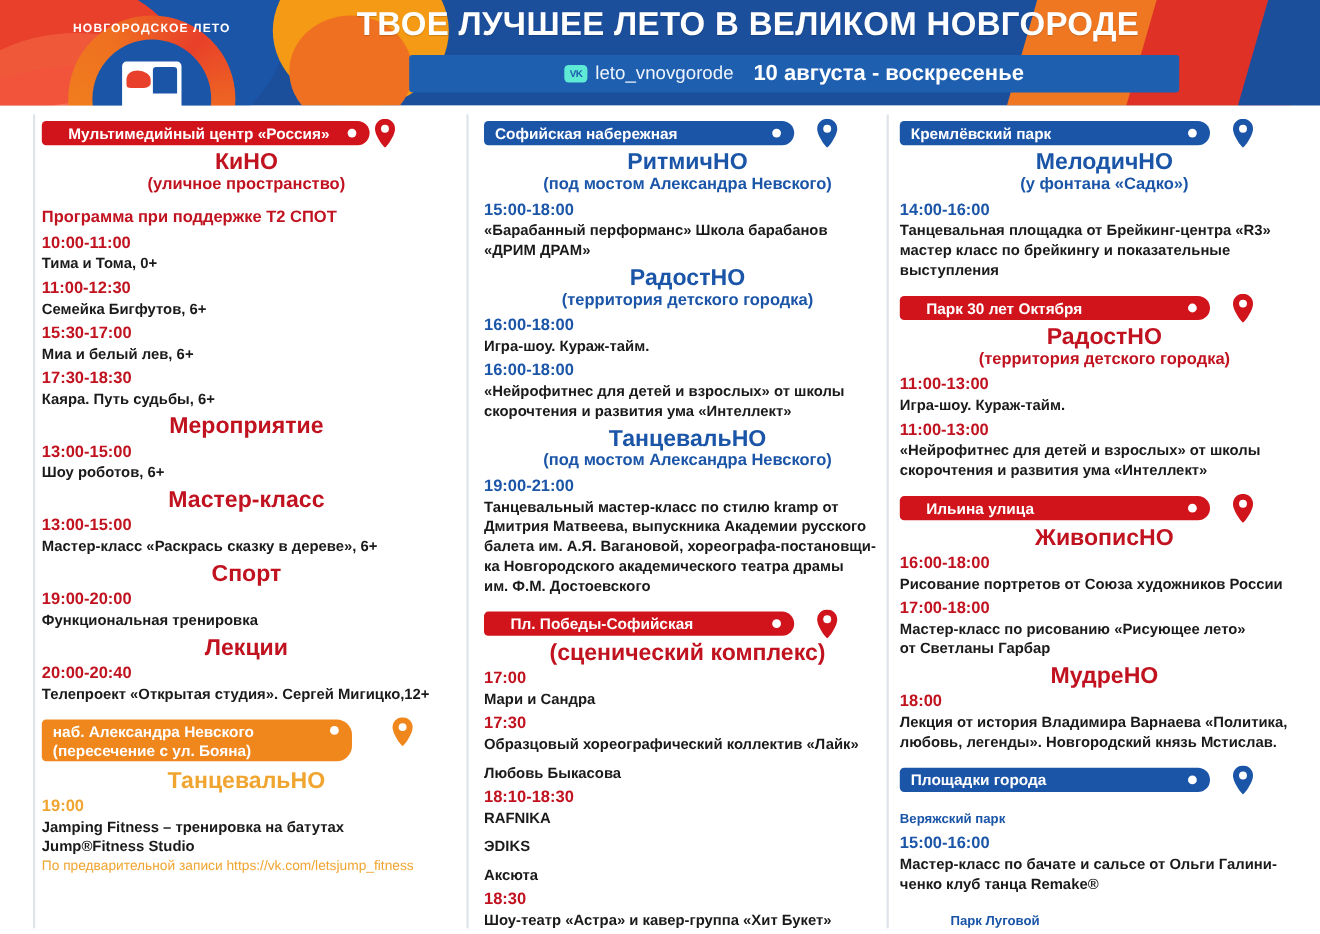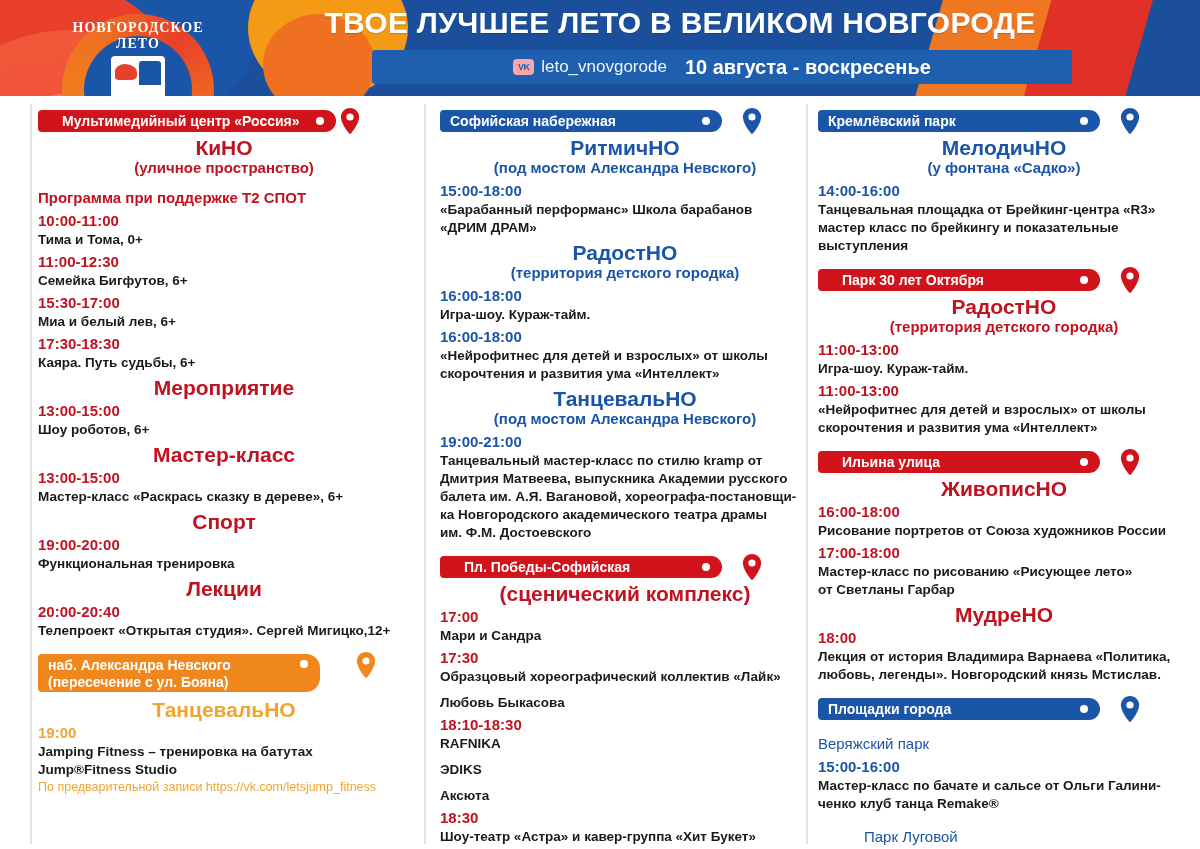--- a/index.html
+++ b/index.html
@@ -33,21 +33,21 @@
     text-shadow: 0 1px 1px rgba(0,0,0,.18);
     padding-left: 160px;
   }
   .hdr-bar {
     position: absolute; left: 372px; top: 50px; width: 700px; height: 34px;
     background: #1e5fb0; border-radius: 3px;
     display:flex; align-items:center; justify-content:center; gap: 18px;
   }
   .vk-chip { display:flex; align-items:center; gap:7px; }
   .vk-icon {
-    width: 21px; height: 16px; background:#fca5a5; border-radius:4px;
+    width: 21px; height: 16px; background:#5eead4; border-radius:4px;
     color:#1e5fb0; font-size: 9px; font-weight:bold;
     display:flex; align-items:center; justify-content:center; letter-spacing:-.5px;
   }
   .vk-name { color:#eef4fc; font-size:17px; }
   .hdr-date { color:#ffffff; font-size:20px; font-weight:bold; }
 
   
   .logo-zone { position:absolute; left:0; top:0; width:300px; height:175px; }
   .logo-bg-red { position:absolute; left:-70px; top:60px; width:290px; height:170px; background:#f2533c; border-radius:50%; opacity:.92; }
   .logo-bg-red2 { position:absolute; left:-30px; top:92px; width:240px; height:130px; background:#f47a60; border-radius:50%; opacity:.85; }
@@ -58,21 +58,21 @@
     display:flex; align-items:center; justify-content:center;
   }
   .logo-inner { width:108px; height:108px; border-radius:50%; background:#1b55a8; display:flex; align-items:center; justify-content:center; }
   .logo-shield { width:54px; height:68px; background:#fff; border-radius:4px 4px 22px 22px; position:relative; overflow:hidden; }
   .shield-bird { position:absolute; left:4px; top:8px; width:22px; height:16px; background:#e8402a; border-radius:50% 60% 30% 20%; }
   .shield-tower { position:absolute; right:4px; top:5px; width:22px; height:24px; background:#1b55a8; border-radius:3px 3px 0 0; }
   .shield-sun { position:absolute; left:8px; bottom:4px; width:38px; height:22px; background:#e8402a; border-radius:50% 50% 0 0 / 100% 100% 0 0; }
   .logo-top-label, .logo-bottom-label {
     position:absolute; width:152px; text-align:center; color:#fff; font-weight:bold;
   }
-  .logo-top-label { left:62px; top:20px; font-size:14px; letter-spacing:1px;font-family:Liberation Serif, serif; }
+  .logo-top-label { left:62px; top:20px; font-size:11px; letter-spacing:1px; }
   .logo-bottom-label { left:62px; top:140px; font-size:7px; letter-spacing:.6px; }
 
   
   .sheet { position:absolute; left:0; top:96px; width:1200px; height:753px; background:#fff; }
   .col { position:absolute; top:0; }
   .col-1 { left: 38px; width: 372px; }
   .col-2 { left: 440px; width: 370px; }
   .col-3 { left: 818px; width: 372px; }
   .vsep { position:absolute; top:8px; width:2px; height:740px; background:#dfe4ea; }
   .vsep-1 { left: 30px; }
@@ -107,21 +107,21 @@
   .prog-head  { font-size:15px; font-weight:bold; margin-top:10px; line-height:20px; }
   .time { font-size:15px; font-weight:bold; line-height:20px; margin-top:3px; }
   .desc { font-size:13.5px; font-weight:bold; color:#1a1a1a; line-height:18px; }
   .note { font-size:12.5px; line-height:17px; }
 
   .t-red    { color:#c1121f; }
   .t-blue   { color:#1b55a8; }
   .t-orange { color:#f0a531; }
   .t-black  { color:#1a1a1a; }
 
-  .sub-venue { font-size:15px; font-weight:normal; margin-top:8px; line-height:20px; }
+  .sub-venue { font-size:12px; font-weight:bold; margin-top:8px; line-height:20px; }
 </style>
 </head>
 <body>
 
 <div id="poster">
 
   <div class="header">
     <div class="hdr-blue-left"></div>
     <div class="hdr-red-left"></div>
     <div class="hdr-red-left2"></div>

